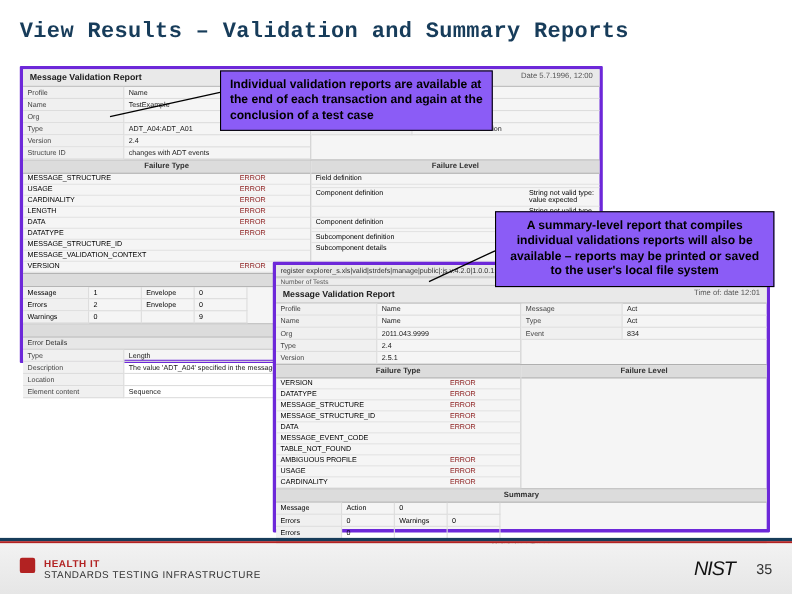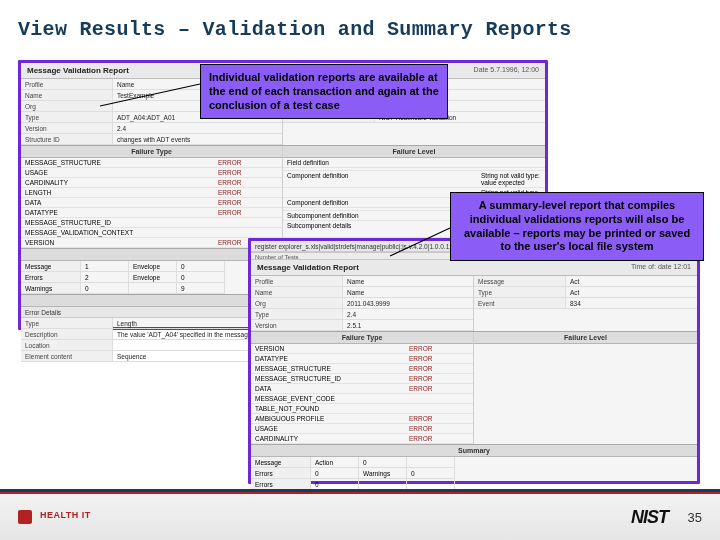--- a/index.html
+++ b/index.html
@@ -50,21 +50,21 @@
   
   .footer { position: absolute; left: 0; bottom: 0; width: 720px; }
   .stripe { height: 3px; background: #173c5a; }
   .stripe2 { height: 2px; background: #b22222; }
   .footer-bar { height: 46px; background: linear-gradient(#f2f2f2, #e6e6e6); display: flex; align-items: center; justify-content: space-between; padding: 0 18px; }
   .footer-left { display: flex; gap: 8px; }
   .footer-left .sq { width: 14px; height: 14px; background: #b22222; border-radius: 2px; }
   .footer-left .txt { font-size: 9px; color: #333; letter-spacing: 0.5px; }
   .footer-left .txt .h { color: #b22222; font-weight: bold; }
   .footer-right { display: flex; align-items: center; gap: 10px; }
-  .nist { font-weight: 700; font-size: 18px; color: #111; letter-spacing: -1px; font-style: italic;}
+  .nist { font-weight: 400; font-size: 18px; color: #111; letter-spacing: -1px; font-style: italic;}
   .pg { font-size: 13px; color: #333; width: 24px; text-align: right; }
 </style>
 </head>
 <body>
 
 <div class="slide">
   <div class="title">View Results – Validation and Summary Reports</div>
 
   <div class="reports-layer">
 
@@ -345,20 +345,21 @@
   <div class="callout callout-b">A summary-level report that compiles individual validations reports will also be available – reports may be printed or saved to the user's local file system</div>
 
   <div class="footer">
     <div class="stripe"></div>
     <div class="stripe2"></div>
     <div class="footer-bar">
       <div class="footer-left">
         <div class="sq"></div>
         <div class="txt">
           <span class="h">HEALTH IT</span><br>
+          <span>STANDARDS TESTING INFRASTRUCTURE</span>
         </div>
       </div>
       <div class="footer-right">
         <div class="nist">NIST</div>
         <div class="pg">35</div>
       </div>
     </div>
   </div>
 </div>
 

